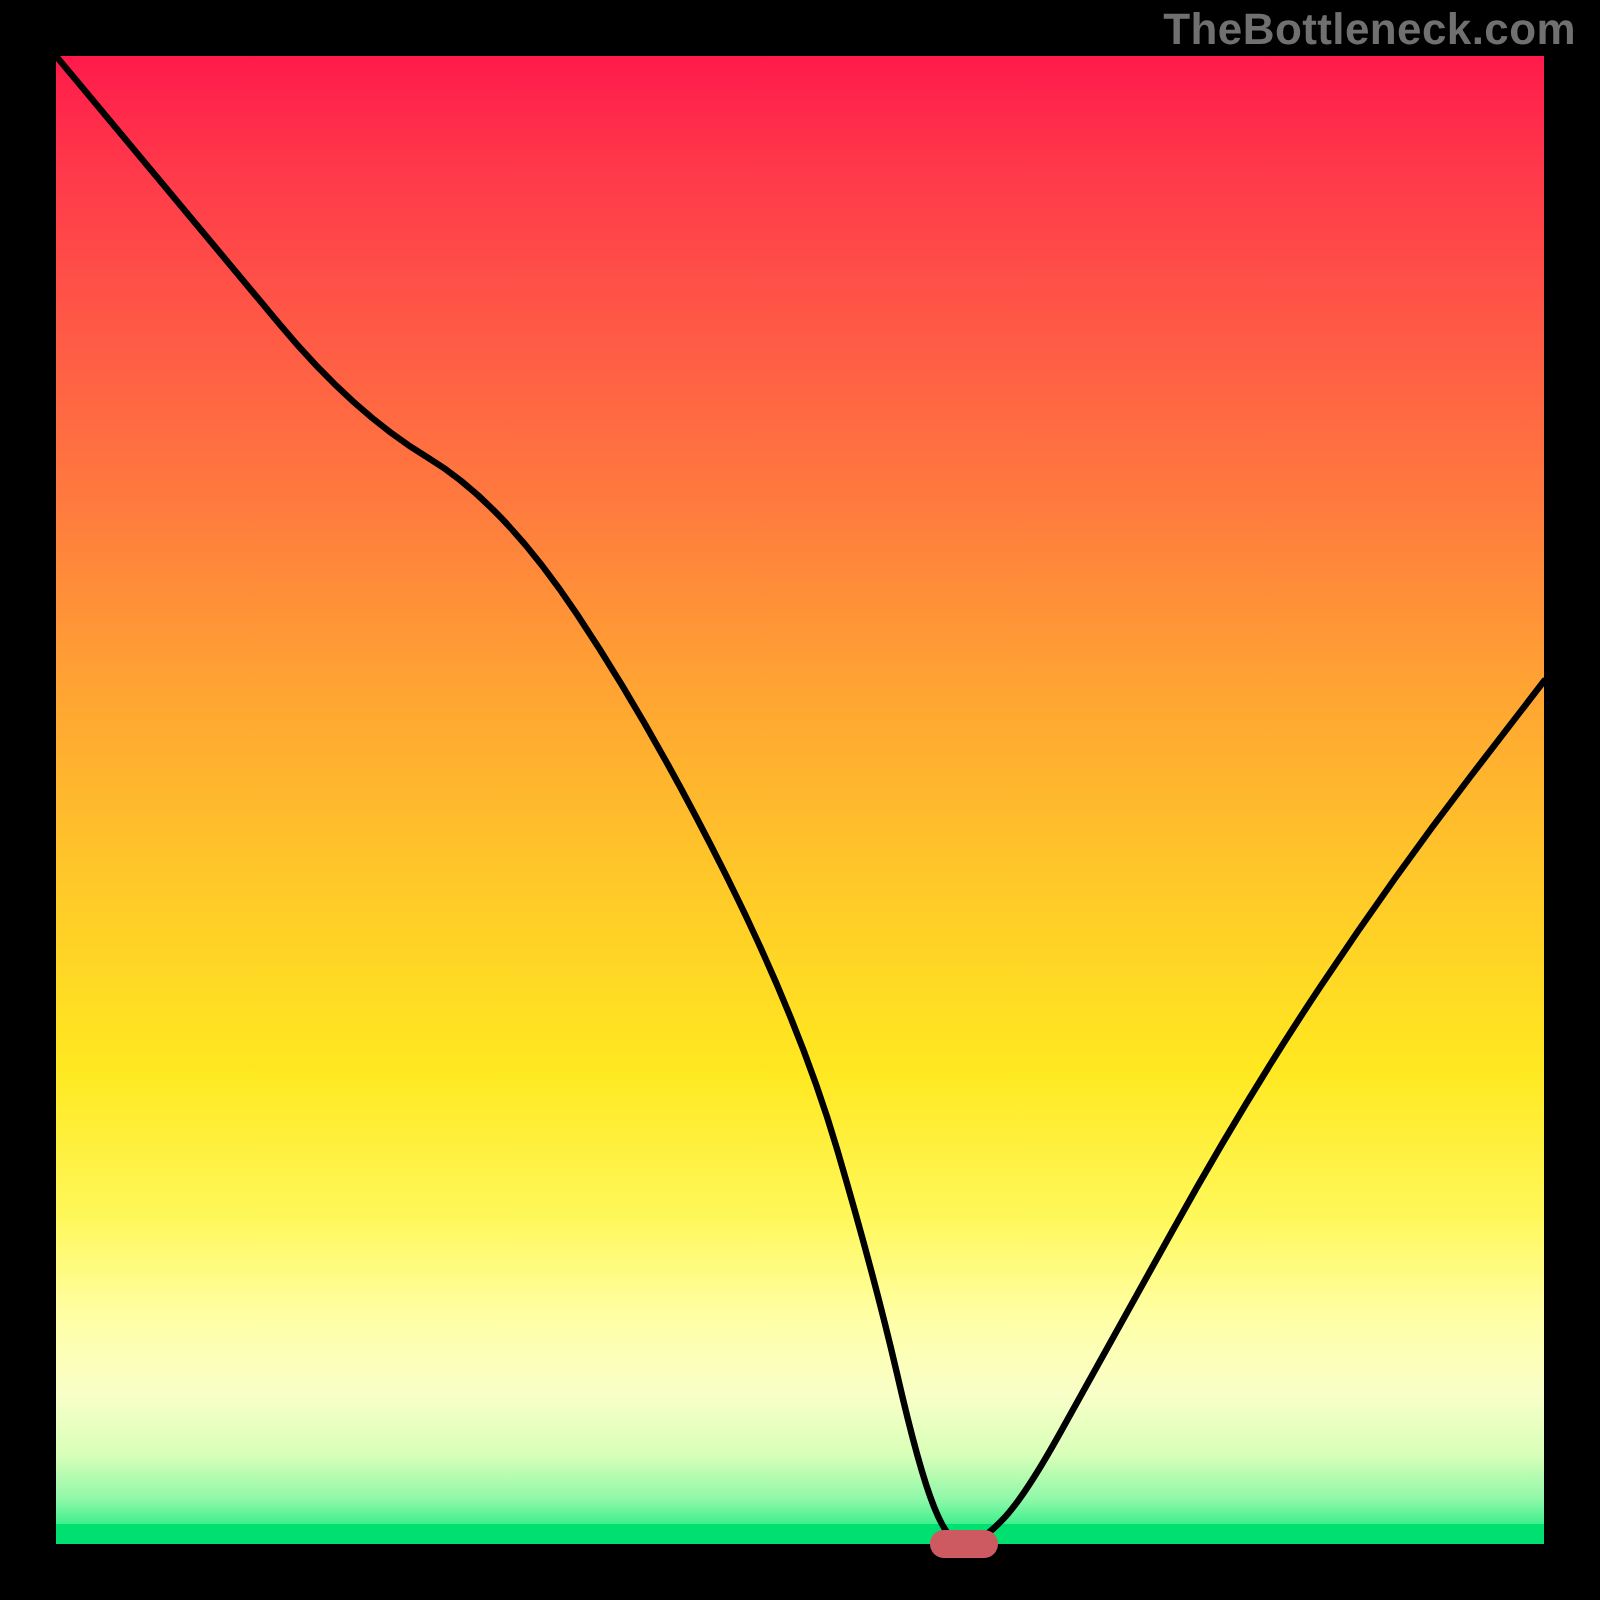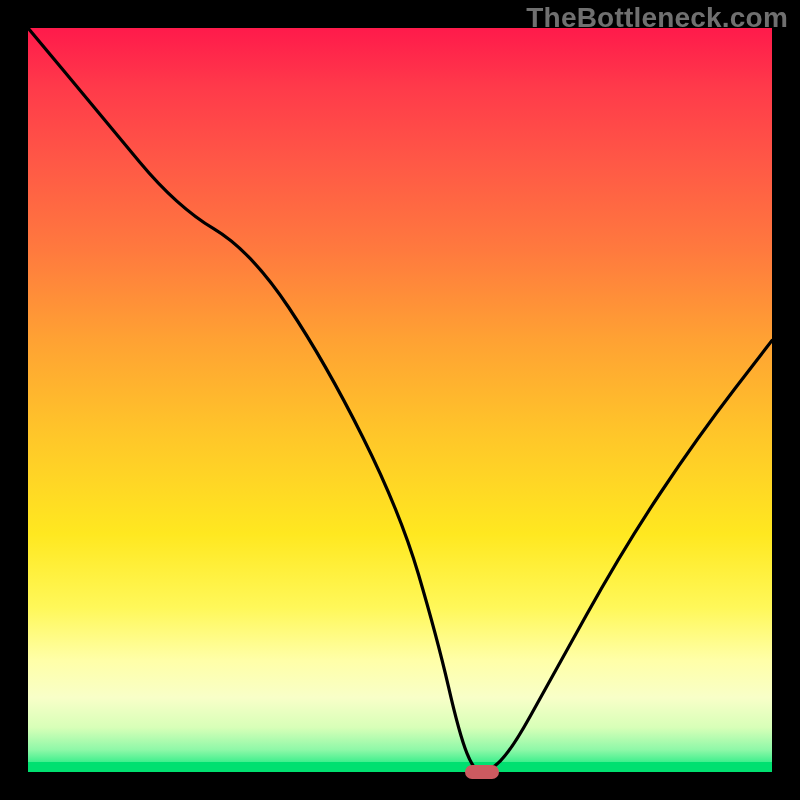--- a/index.html
+++ b/index.html
@@ -15,21 +15,21 @@
     position: absolute;
     left: 0; top: 0;
     width: 800px; height: 800px;
     background: #000;
   }
   .watermark {
     position: absolute;
     top: 2px;
     right: 12px;
     color: #707070;
-    font-size: 28px;
+    font-size: 22px;
     font-weight: 600;
     letter-spacing: 0.2px;
   }
   .plot {
     position: absolute;
     left: 28px;
     top: 28px;
     width: 744px;
     height: 744px;
   }

